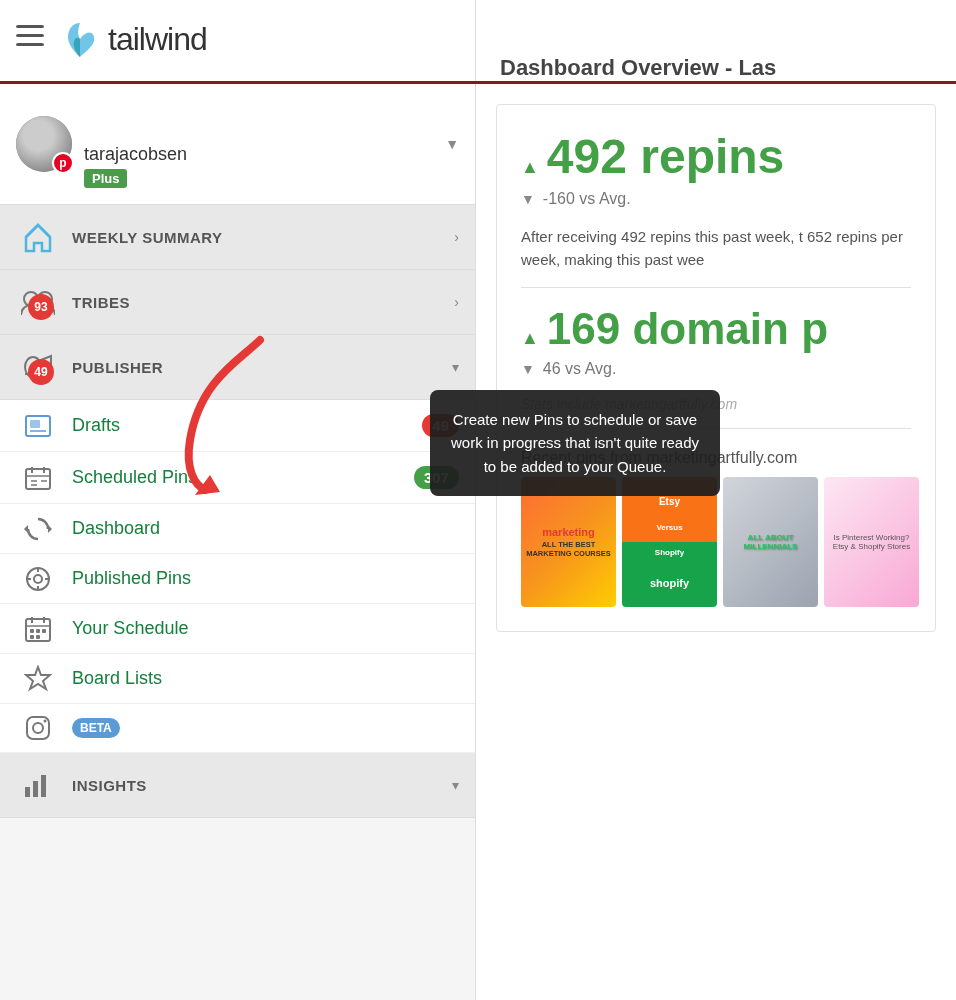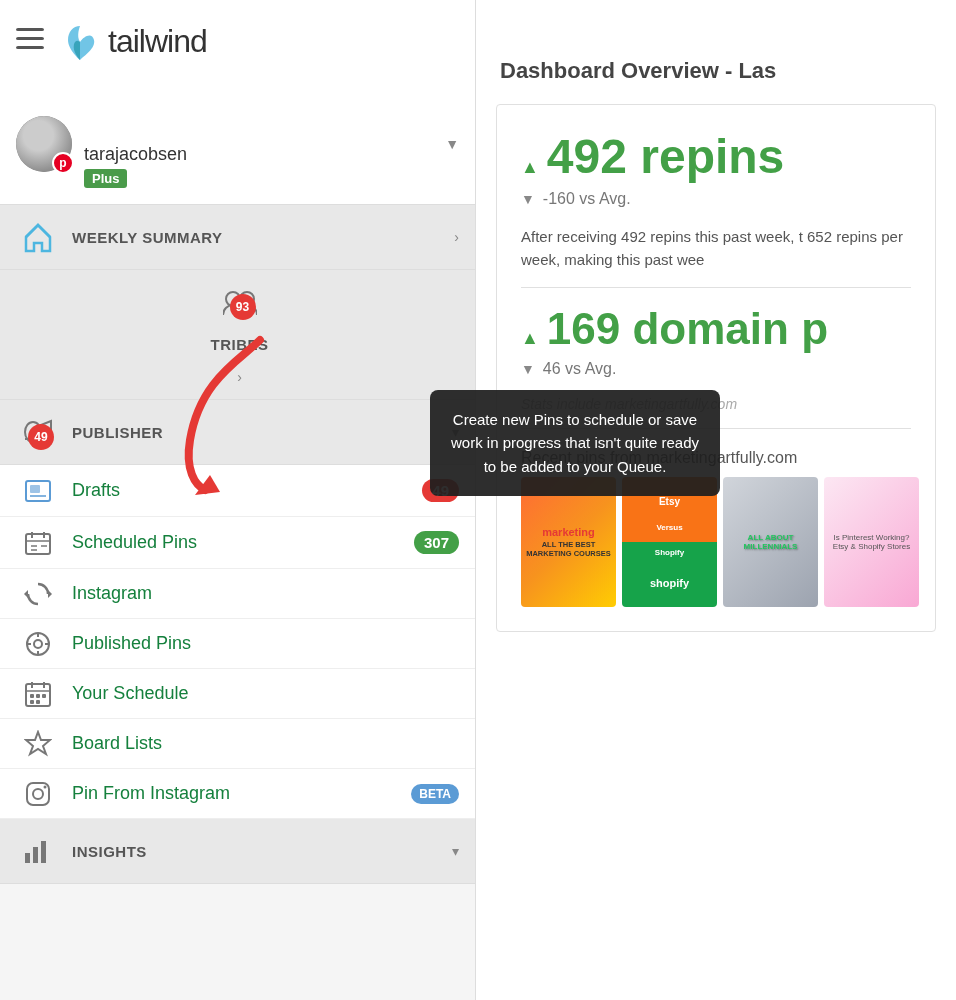--- a/index.html
+++ b/index.html
@@ -2,21 +2,21 @@
 <html><head>
   <meta charset="utf-8">
   <style>
     * { margin: 0; padding: 0; box-sizing: border-box; }
     body { font-family: -apple-system, BlinkMacSystemFont, 'Segoe UI', Arial, sans-serif; width: 956px; height: 1000px; overflow: hidden; display: flex; flex-direction: column; background: #f0f0f0; }
 
     
     .top-bar {
       height: 84px;
       background: #fff;
-      border-bottom: 1px solid #7f1d1d;
+      border-bottom: 6px solid #7f1d1d;
       display: flex;
       align-items: center;
       flex-shrink: 0;
     }
     .sidebar-top {
       width: 476px;
       height: 84px;
       background: #fff;
       display: flex;
       align-items: center;
@@ -394,21 +394,21 @@
       <div class="nav-section-icon">
         <svg width="32" height="32" viewBox="0 0 32 32">
           <path d="M4 16 L16 4 L28 16 L28 30 L20 30 L20 22 L12 22 L12 30 L4 30 Z" fill="none" stroke="#4db6e0" stroke-width="2.5"></path>
           <path d="M4 16 L16 4 L28 16" fill="none" stroke="#4db6e0" stroke-width="2.5"></path>
         </svg>
       </div>
       <span class="nav-section-label">WEEKLY SUMMARY</span>
       <span class="nav-chevron">›</span>
     </div>
 
-    <div class="nav-section-header" style="position:relative;flex-direction:column;">
+    <div class="nav-section-header" style="position:relative;">
       <div class="nav-section-icon" style="position:relative;">
         <svg width="34" height="30" viewBox="0 0 34 30">
           <circle cx="10" cy="12" r="7" fill="none" stroke="#777" stroke-width="2"></circle>
           <circle cx="24" cy="12" r="7" fill="none" stroke="#777" stroke-width="2"></circle>
           <path d="M0 28 C0 22 5 18 10 18 C15 18 20 22 20 28" fill="none" stroke="#777" stroke-width="2"></path>
           <path d="M14 28 C14 22 19 18 24 18 C29 18 34 22 34 28" fill="none" stroke="#777" stroke-width="2"></path>
         </svg>
         <div class="tribes-count-badge">93</div>
       </div>
       <span class="nav-section-label">TRIBES</span>
@@ -458,21 +458,21 @@
 
     <div class="nav-item">
       <div class="nav-item-icon">
         <svg width="28" height="28" viewBox="0 0 28 28">
           <path d="M14 4 A10 10 0 0 1 24 14" fill="none" stroke="#777" stroke-width="2.5" marker-end="url(#arrowR)"></path>
           <path d="M14 24 A10 10 0 0 1 4 14" fill="none" stroke="#777" stroke-width="2.5"></path>
           <polygon points="24,10 28,14 24,18" fill="#777"></polygon>
           <polygon points="4,18 0,14 4,10" fill="#777"></polygon>
         </svg>
       </div>
-      <span class="nav-item-label">Instagram</span>
+      <span class="nav-item-label">Dashboard</span>
     </div>
 
     <div class="nav-item">
       <div class="nav-item-icon">
         <svg width="28" height="28" viewBox="0 0 28 28">
           <circle cx="14" cy="14" r="11" fill="none" stroke="#777" stroke-width="2"></circle>
           <circle cx="14" cy="14" r="4" fill="none" stroke="#777" stroke-width="2"></circle>
           <line x1="14" y1="3" x2="14" y2="7" stroke="#777" stroke-width="2"></line>
           <line x1="14" y1="21" x2="14" y2="25" stroke="#777" stroke-width="2"></line>
           <line x1="3" y1="14" x2="7" y2="14" stroke="#777" stroke-width="2"></line>
@@ -509,21 +509,20 @@
     </div>
 
     <div class="nav-item">
       <div class="nav-item-icon">
         <svg width="28" height="28" viewBox="0 0 28 28">
           <rect x="3" y="3" width="22" height="22" rx="6" fill="none" stroke="#777" stroke-width="2"></rect>
           <circle cx="14" cy="14" r="5" fill="none" stroke="#777" stroke-width="2"></circle>
           <circle cx="21" cy="7" r="1.5" fill="#777"></circle>
         </svg>
       </div>
-      <span class="nav-item-label">Pin From Instagram</span>
       <span class="nav-badge nav-badge-blue">BETA</span>
     </div>
 
     <div class="nav-section-header">
       <div class="nav-section-icon">
         <svg width="30" height="28" viewBox="0 0 30 28">
           <rect x="2" y="16" width="5" height="10" fill="#777"></rect>
           <rect x="10" y="10" width="5" height="16" fill="#777"></rect>
           <rect x="18" y="4" width="5" height="22" fill="#777"></rect>
         </svg>

